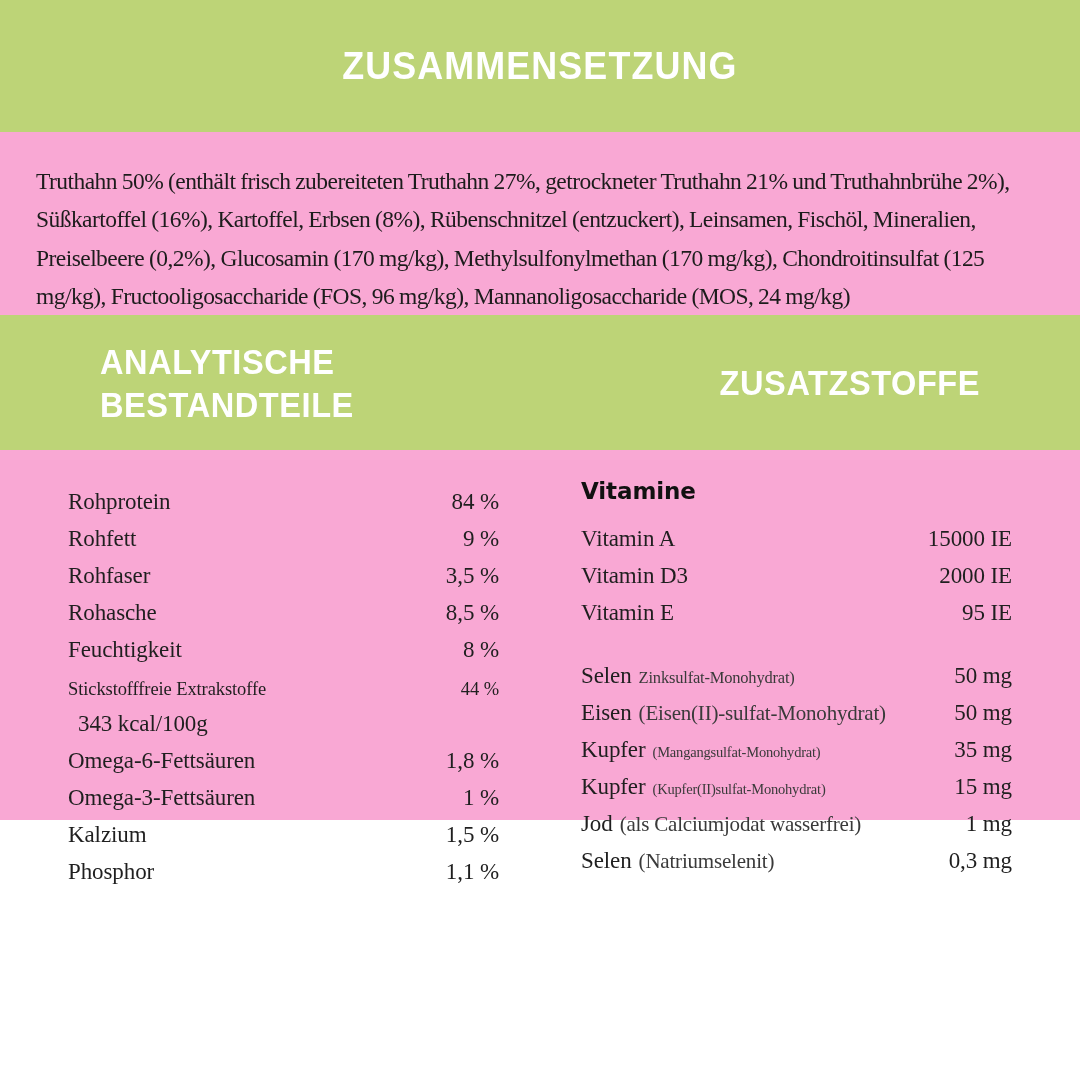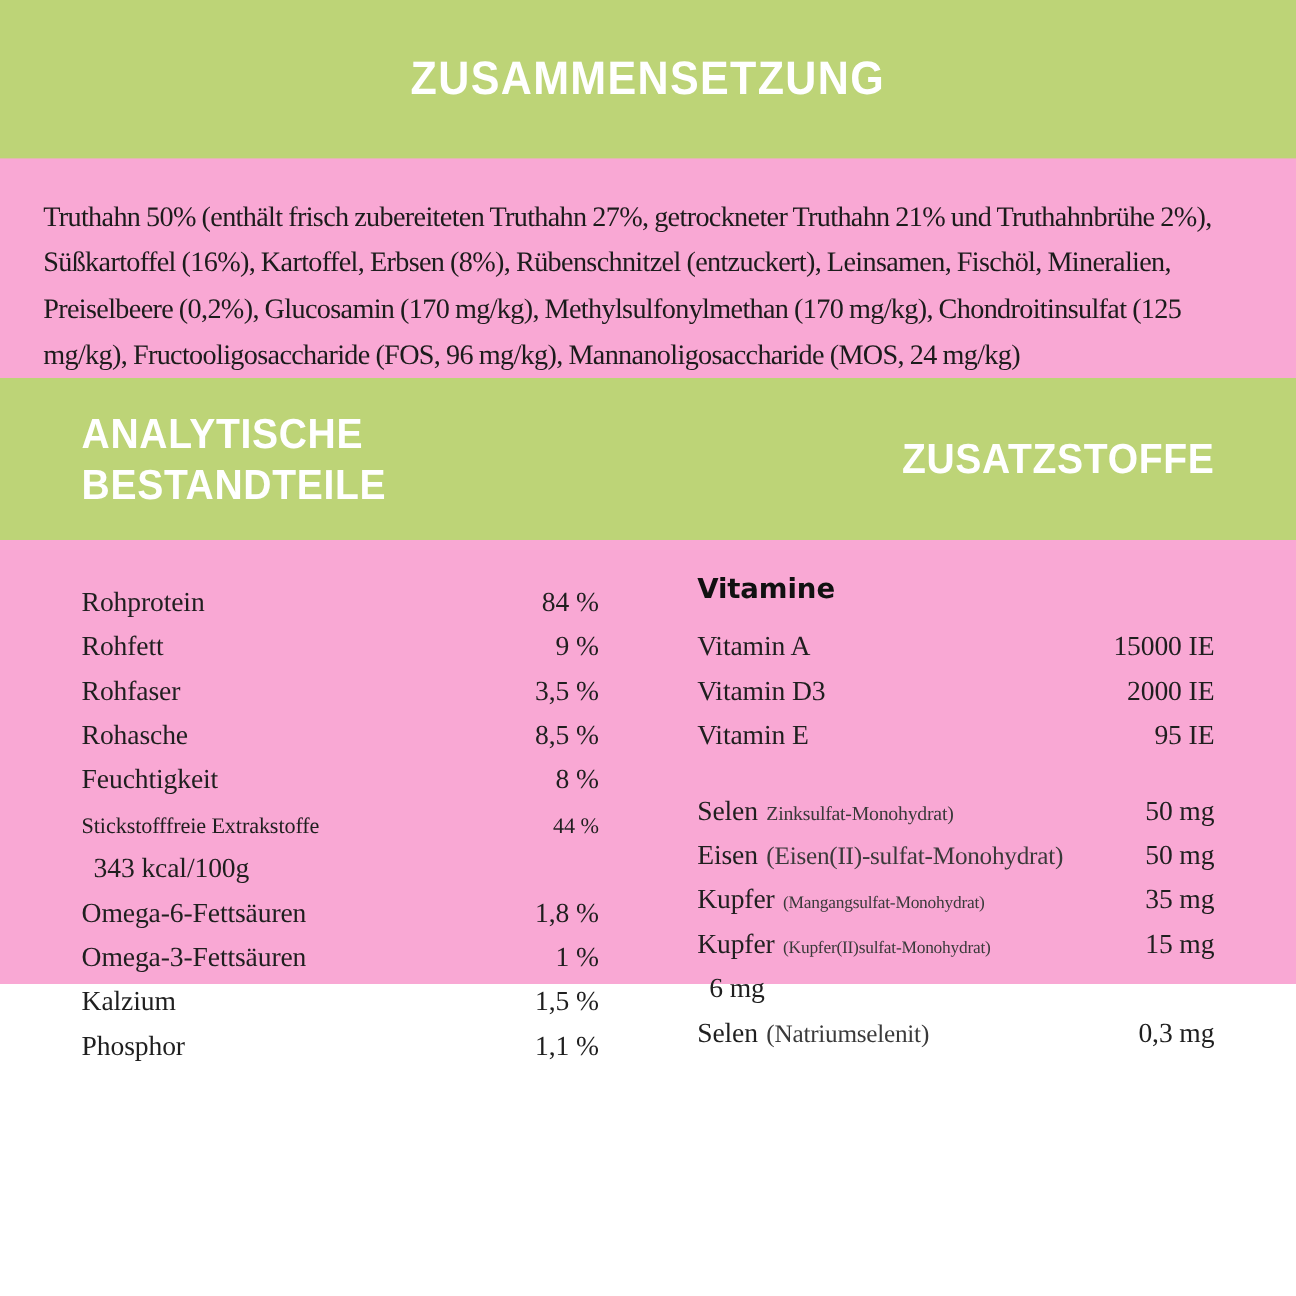--- a/index.html
+++ b/index.html
@@ -32,21 +32,21 @@
     height: 132px;
     display: flex;
     align-items: center;
     justify-content: center;
   }
 
   .band-sections {
     height: 135px;
     display: flex;
     align-items: center;
-    padding: 0 68px;
+    padding: 0 100px;
     box-sizing: border-box;
   }
 
   .title-main {
     color: #ffffff;
     font-family: "Liberation Sans", sans-serif;
     font-weight: bold;
     font-size: 39px;
     letter-spacing: 1.2px;
     transform: scaleX(0.92);
@@ -262,21 +262,22 @@
       </div>
       <div class="row">
         <span class="label"><span>Kupfer</span><span class="sublabel xs">(Mangangsulfat-Monohydrat)</span></span>
         <span class="value">35 mg</span>
       </div>
       <div class="row">
         <span class="label"><span>Kupfer</span><span class="sublabel xs">(Kupfer(II)sulfat-Monohydrat)</span></span>
         <span class="value">15 mg</span>
       </div>
       <div class="row">
-        <span class="value">6 mg</span>
+        <span class="label"><span>Jod</span><span class="sublabel sm">(als Calciumjodat wasserfrei)</span></span>
+        <span class="value">1 mg</span>
       </div>
       <div class="row">
         <span class="label"><span>Selen</span><span class="sublabel sm">(Natriumselenit)</span></span>
         <span class="value">0,3 mg</span>
       </div>
 
     </div>
 
   </div>
 

